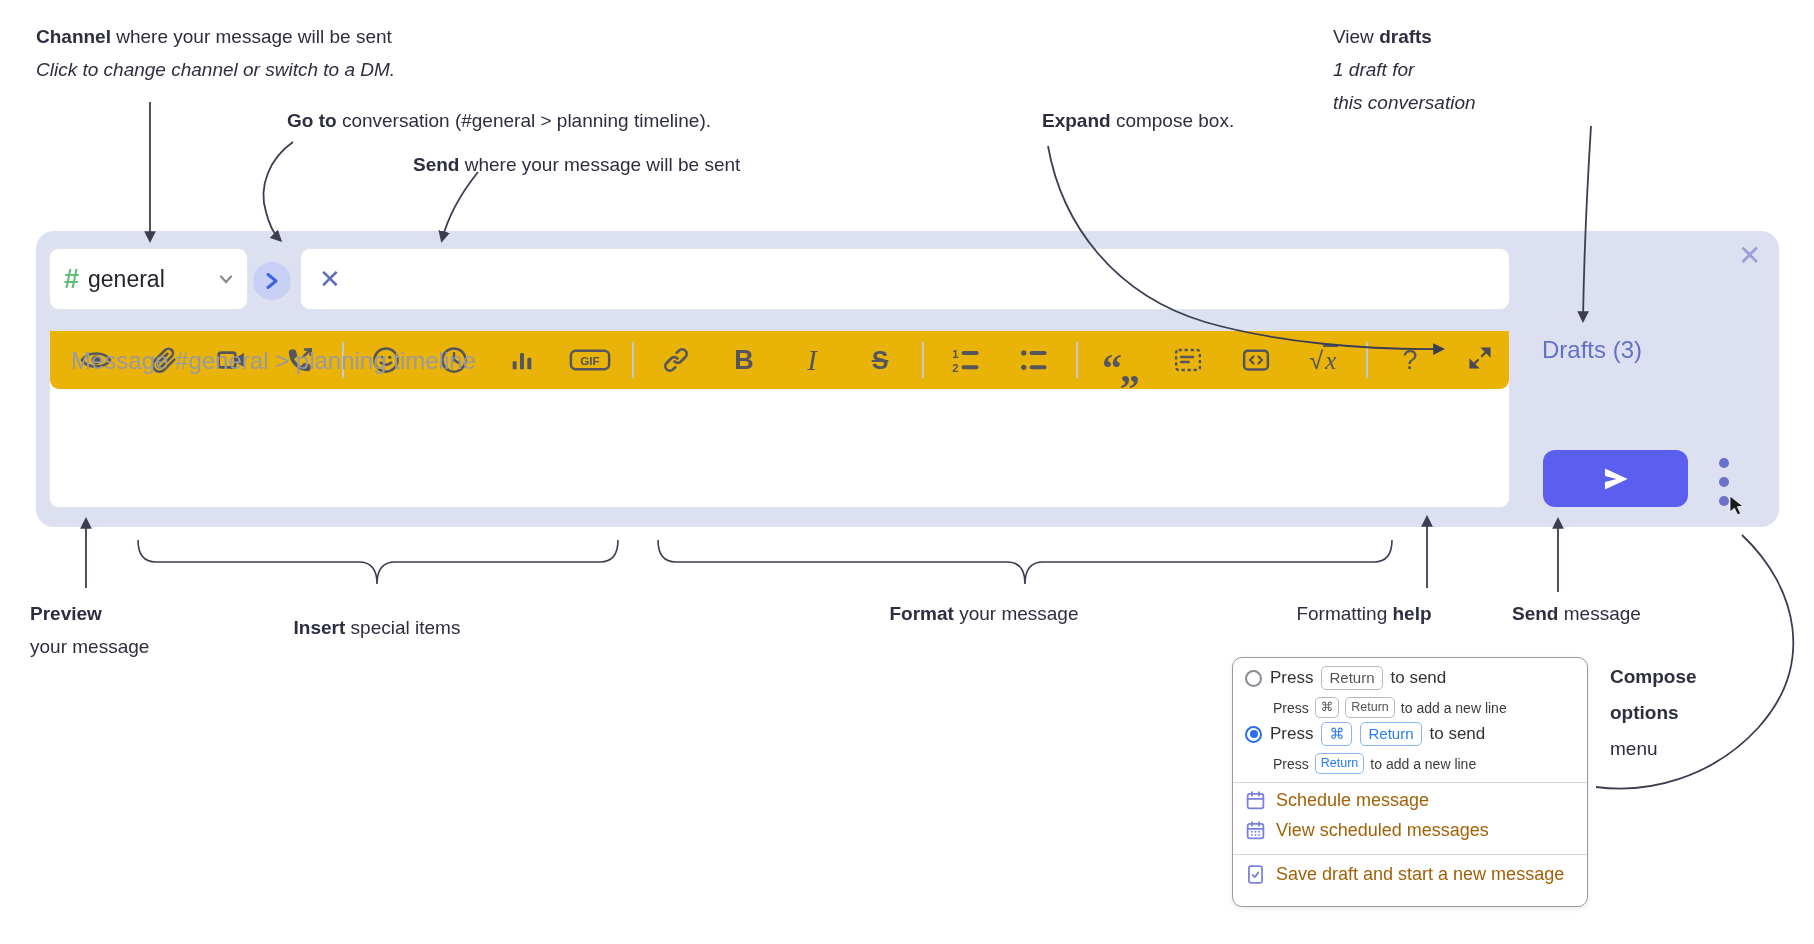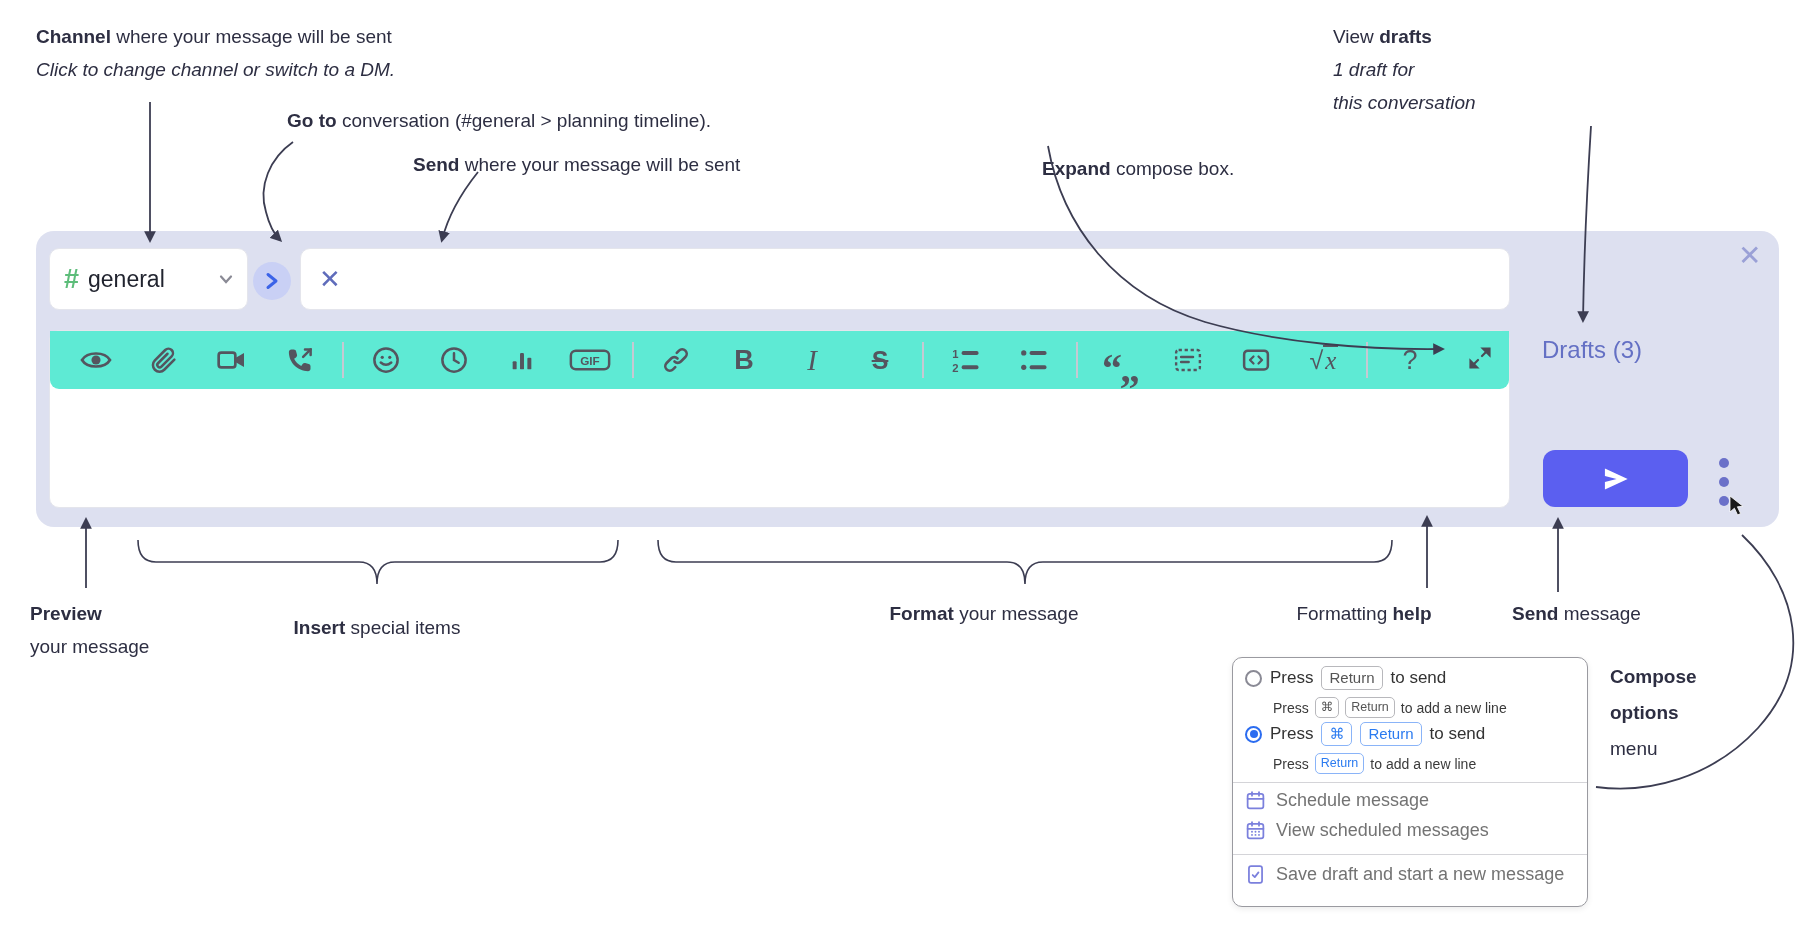--- a/index.html
+++ b/index.html
@@ -25,21 +25,21 @@
   .topic-input{left:300px;top:248px;width:1210px;height:62px;background:#fff;
                border:1px solid #e4e5ec;border-radius:10px;box-sizing:border-box;
                display:flex;align-items:center;padding:0 18px;}
   .topic-text{font-size:23px;color:#21242f;flex:1;}
   .x-clear{color:#5f6cbb;font-size:26px;line-height:1;cursor:pointer;}
   .x-close{left:1738px;top:242px;font-size:28px;color:#9aa0d6;line-height:1;}
   .msg-area{left:49px;top:330px;width:1461px;height:178px;background:#fff;
             border:1px solid #e4e5ec;border-radius:10px;box-sizing:border-box;}
   .placeholder{left:21px;top:16px;font-size:24px;color:#9a9aa3;}
   .expand-ic{right:16px;top:14px;}
-  .toolbar{left:0;bottom:0;width:100%;height:58px;background:#5eead4;
+  .toolbar{left:0;bottom:0;width:100%;height:58px;background:#eab308;
            border-radius:0 0 9px 9px;display:flex;align-items:center;padding:0 14px;
            box-sizing:border-box;gap:4px;}
   .tbtn{width:64px;height:44px;display:flex;align-items:center;justify-content:center;
         color:#54555f;}
   .tdiv{width:2px;height:36px;background:#c6c9d2;margin:0 6px;}
   .glyph-b{font-weight:700;font-size:27px;}
   .glyph-i{font-style:italic;font-family:"Liberation Serif",serif;font-size:29px;}
   .glyph-s{font-weight:600;font-size:25px;text-decoration:line-through;}
   .glyph-q{font-family:"Liberation Serif",serif;font-weight:700;font-size:40px;letter-spacing:-2px;line-height:10px;padding-top:18px;}
   .glyph-help{font-size:27px;font-weight:500;}
@@ -64,34 +64,34 @@
       padding:0 7px;background:#fff;color:#555;font-size:15px;line-height:22px;}
   .msub kbd{font-size:12.5px;line-height:19px;padding:0 5px;}
   kbd.blue{border-color:#8ab4f8;color:#2b7bf0;}
   .radio{width:17px;height:17px;border-radius:50%;border:2px solid #8a8a95;box-sizing:border-box;
          flex:none;}
   .radio.sel{border-color:#2b6cf0;position:relative;}
   .radio.sel::after{content:"";position:absolute;left:2.5px;top:2.5px;width:8px;height:8px;
          border-radius:50%;background:#2b6cf0;}
   .mdiv{position:absolute;left:0;width:100%;height:1px;background:#d4d4d8;}
   .mitem{position:absolute;left:12px;display:flex;align-items:center;gap:10px;
-         font-size:18px;color:#737373;white-space:nowrap;}
+         font-size:18px;color:#a16207;white-space:nowrap;}
   svg{display:block;}
 </style>
 </head>
 <body>
 
 <div class="abs ann" style="left:36px;top:20px;"><b>Channel</b><span> where your message will be sent</span></div>
 <div class="abs ann it" style="left:36px;top:53px;">Click to change channel or switch to a DM.</div>
 
 <div class="abs ann" style="left:287px;top:104px;"><b>Go to</b><span> conversation (#general &gt; planning timeline).</span></div>
 
 <div class="abs ann" style="left:413px;top:148px;"><b>Send</b><span> where your message will be sent</span></div>
 
-<div class="abs ann" style="left:1042px;top:104px;margin-top:48px;"><b>Expand</b><span> compose box.</span></div>
+<div class="abs ann" style="left:1042px;top:104px;"><b>Expand</b><span> compose box.</span></div>
 
 <div class="abs ann" style="left:1333px;top:20px;"><span>View </span><b>drafts</b></div>
 <div class="abs ann it" style="left:1333px;top:53px;">1 draft for</div>
 <div class="abs ann it" style="left:1333px;top:86px;">this conversation</div>
 
 <div class="abs ann" style="left:30px;top:597px;"><b>Preview</b></div>
 <div class="abs ann" style="left:30px;top:630px;">your message</div>
 
 <div class="abs ann center" style="left:377px;top:597px;margin-top:14px;"><b>Insert</b><span> special items</span></div>
 
@@ -121,20 +121,21 @@
   <svg width="16" height="18" viewBox="0 0 16 18">
       <polyline points="4,2.5 12,9 4,15.5" fill="none" stroke="#3b63e8" stroke-width="3" stroke-linecap="round" stroke-linejoin="round"></polyline>
     </svg>
 </div>
 
 <div class="abs topic-input">
   <span class="x-clear">✕</span>
 </div>
 
 <div class="abs msg-area">
+  <div class="abs placeholder">Message #general &gt; planning timeline</div>
   <svg class="abs expand-ic" width="26" height="26" viewBox="0 0 26 26">
     <g stroke="#4a4a55" stroke-width="2.2" fill="#4a4a55" stroke-linecap="round">
       <line x1="15" y1="11" x2="22" y2="4"></line>
         <polygon points="22.5,10 22.5,3.5 16,3.5"></polygon>
       <line x1="11" y1="15" x2="4" y2="22"></line>
         <polygon points="3.5,16 3.5,22.5 10,22.5"></polygon>
     </g>
   </svg>
   <div class="toolbar">
     <div class="tbtn">

